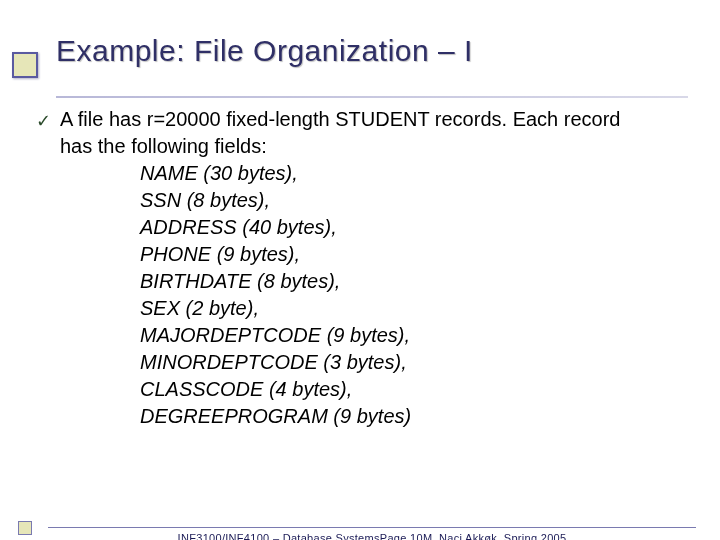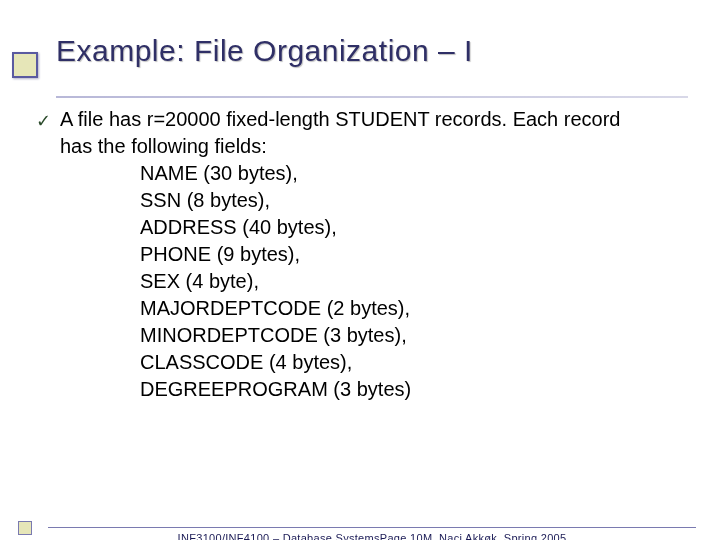--- a/index.html
+++ b/index.html
@@ -85,20 +85,21 @@
     font-size: 18px;
     width: 24px;
     flex-shrink: 0;
     padding-top: 3px;
   }
   .btext {
     flex: 1;
   }
   .indent {
     padding-left: 80px;
+    font-style: italic;
   }
   .footer {
     position: absolute;
     bottom: 12px;
     left: 48px;
     right: 24px;
     display: flex;
     justify-content: center;
     font-size: 11px;
     color: #1a1a55;
@@ -131,25 +132,26 @@
   <div class="body-area">
     <div class="bullet-row">
       <div class="check">✓</div>
       <div class="btext">
         <div>A file has r=20000 fixed-length STUDENT records. Each record</div>
         <div>has the following fields:</div>
         <div class="indent">NAME (30 bytes),</div>
         <div class="indent">SSN (8 bytes),</div>
         <div class="indent">ADDRESS (40 bytes),</div>
         <div class="indent">PHONE (9 bytes),</div>
-        <div class="indent">SEX (4 byte),</div>
-        <div class="indent">MAJORDEPTCODE (2 bytes),</div>
+        <div class="indent">BIRTHDATE (8 bytes),</div>
+        <div class="indent">SEX (2 byte),</div>
+        <div class="indent">MAJORDEPTCODE (9 bytes),</div>
         <div class="indent">MINORDEPTCODE (3 bytes),</div>
         <div class="indent">CLASSCODE (4 bytes),</div>
-        <div class="indent">DEGREEPROGRAM (3 bytes)</div>
+        <div class="indent">DEGREEPROGRAM (9 bytes)</div>
       </div>
     </div>
   </div>
 
   <div class="footer-line"></div>
   <div class="footer">
     <span>INF3100/INF4100 – Database Systems</span>
     <span>Page 10</span>
     <span>M. Naci Akkøk, Spring 2005</span>
   </div>

